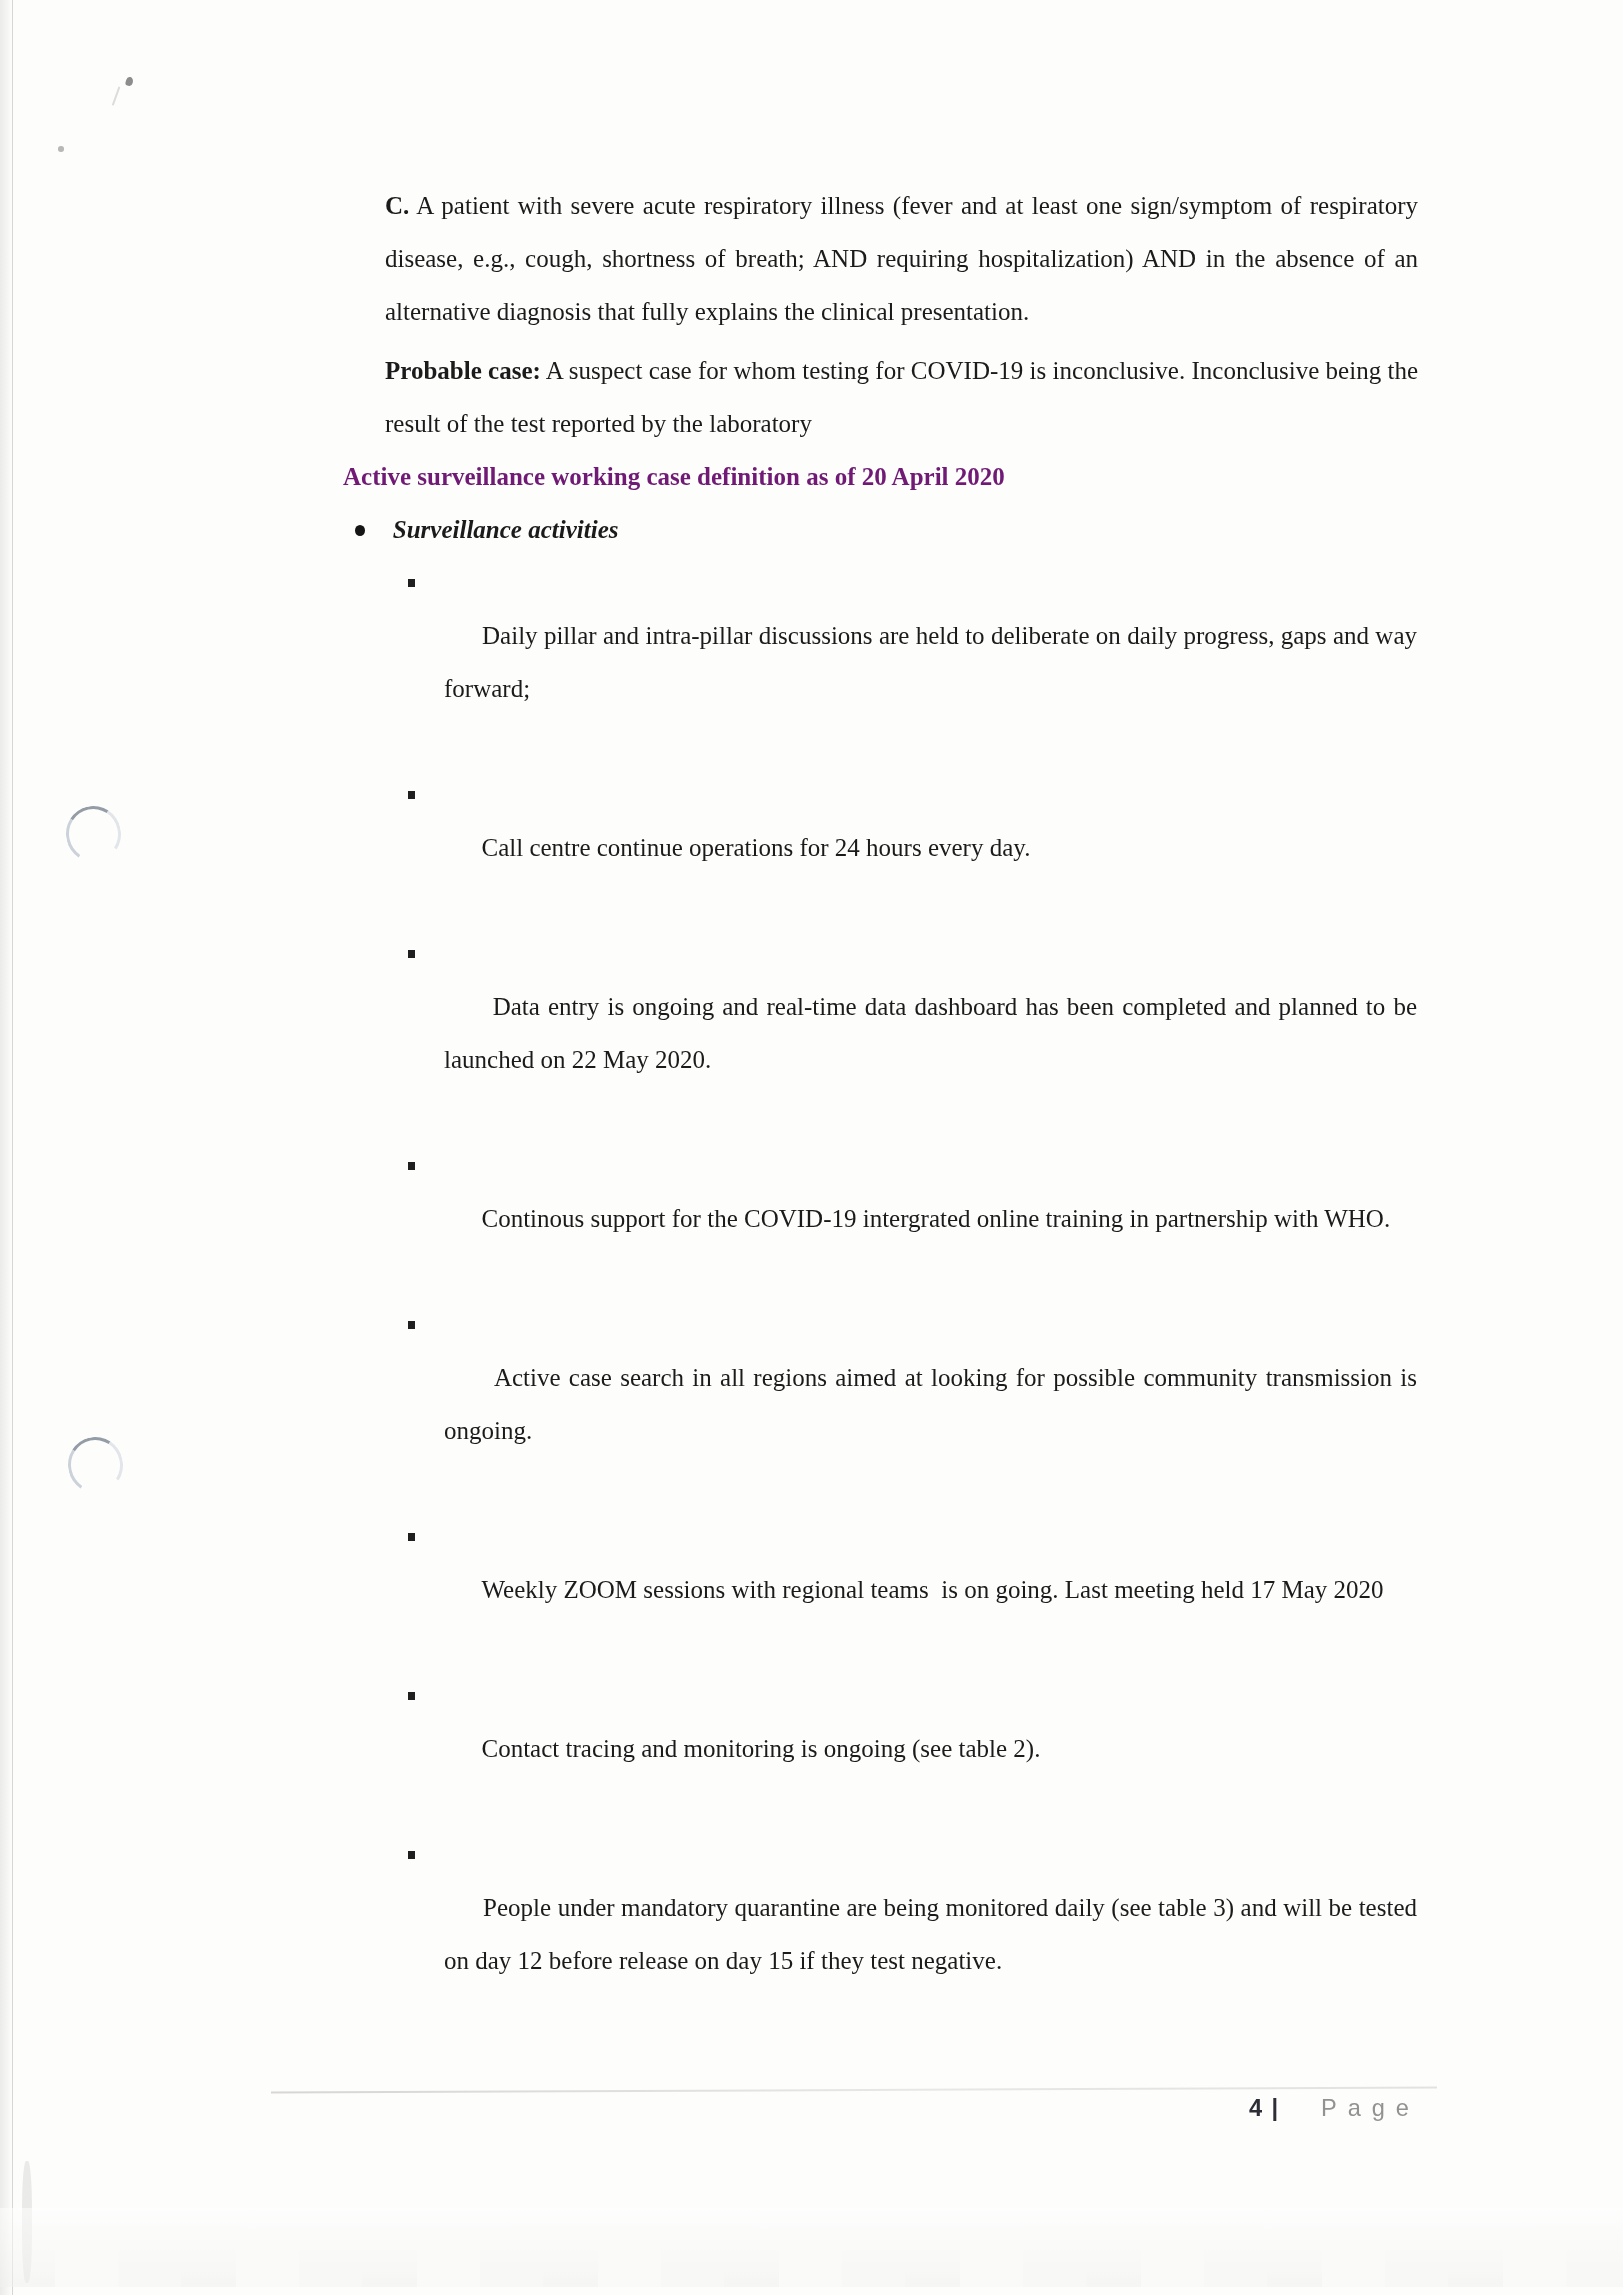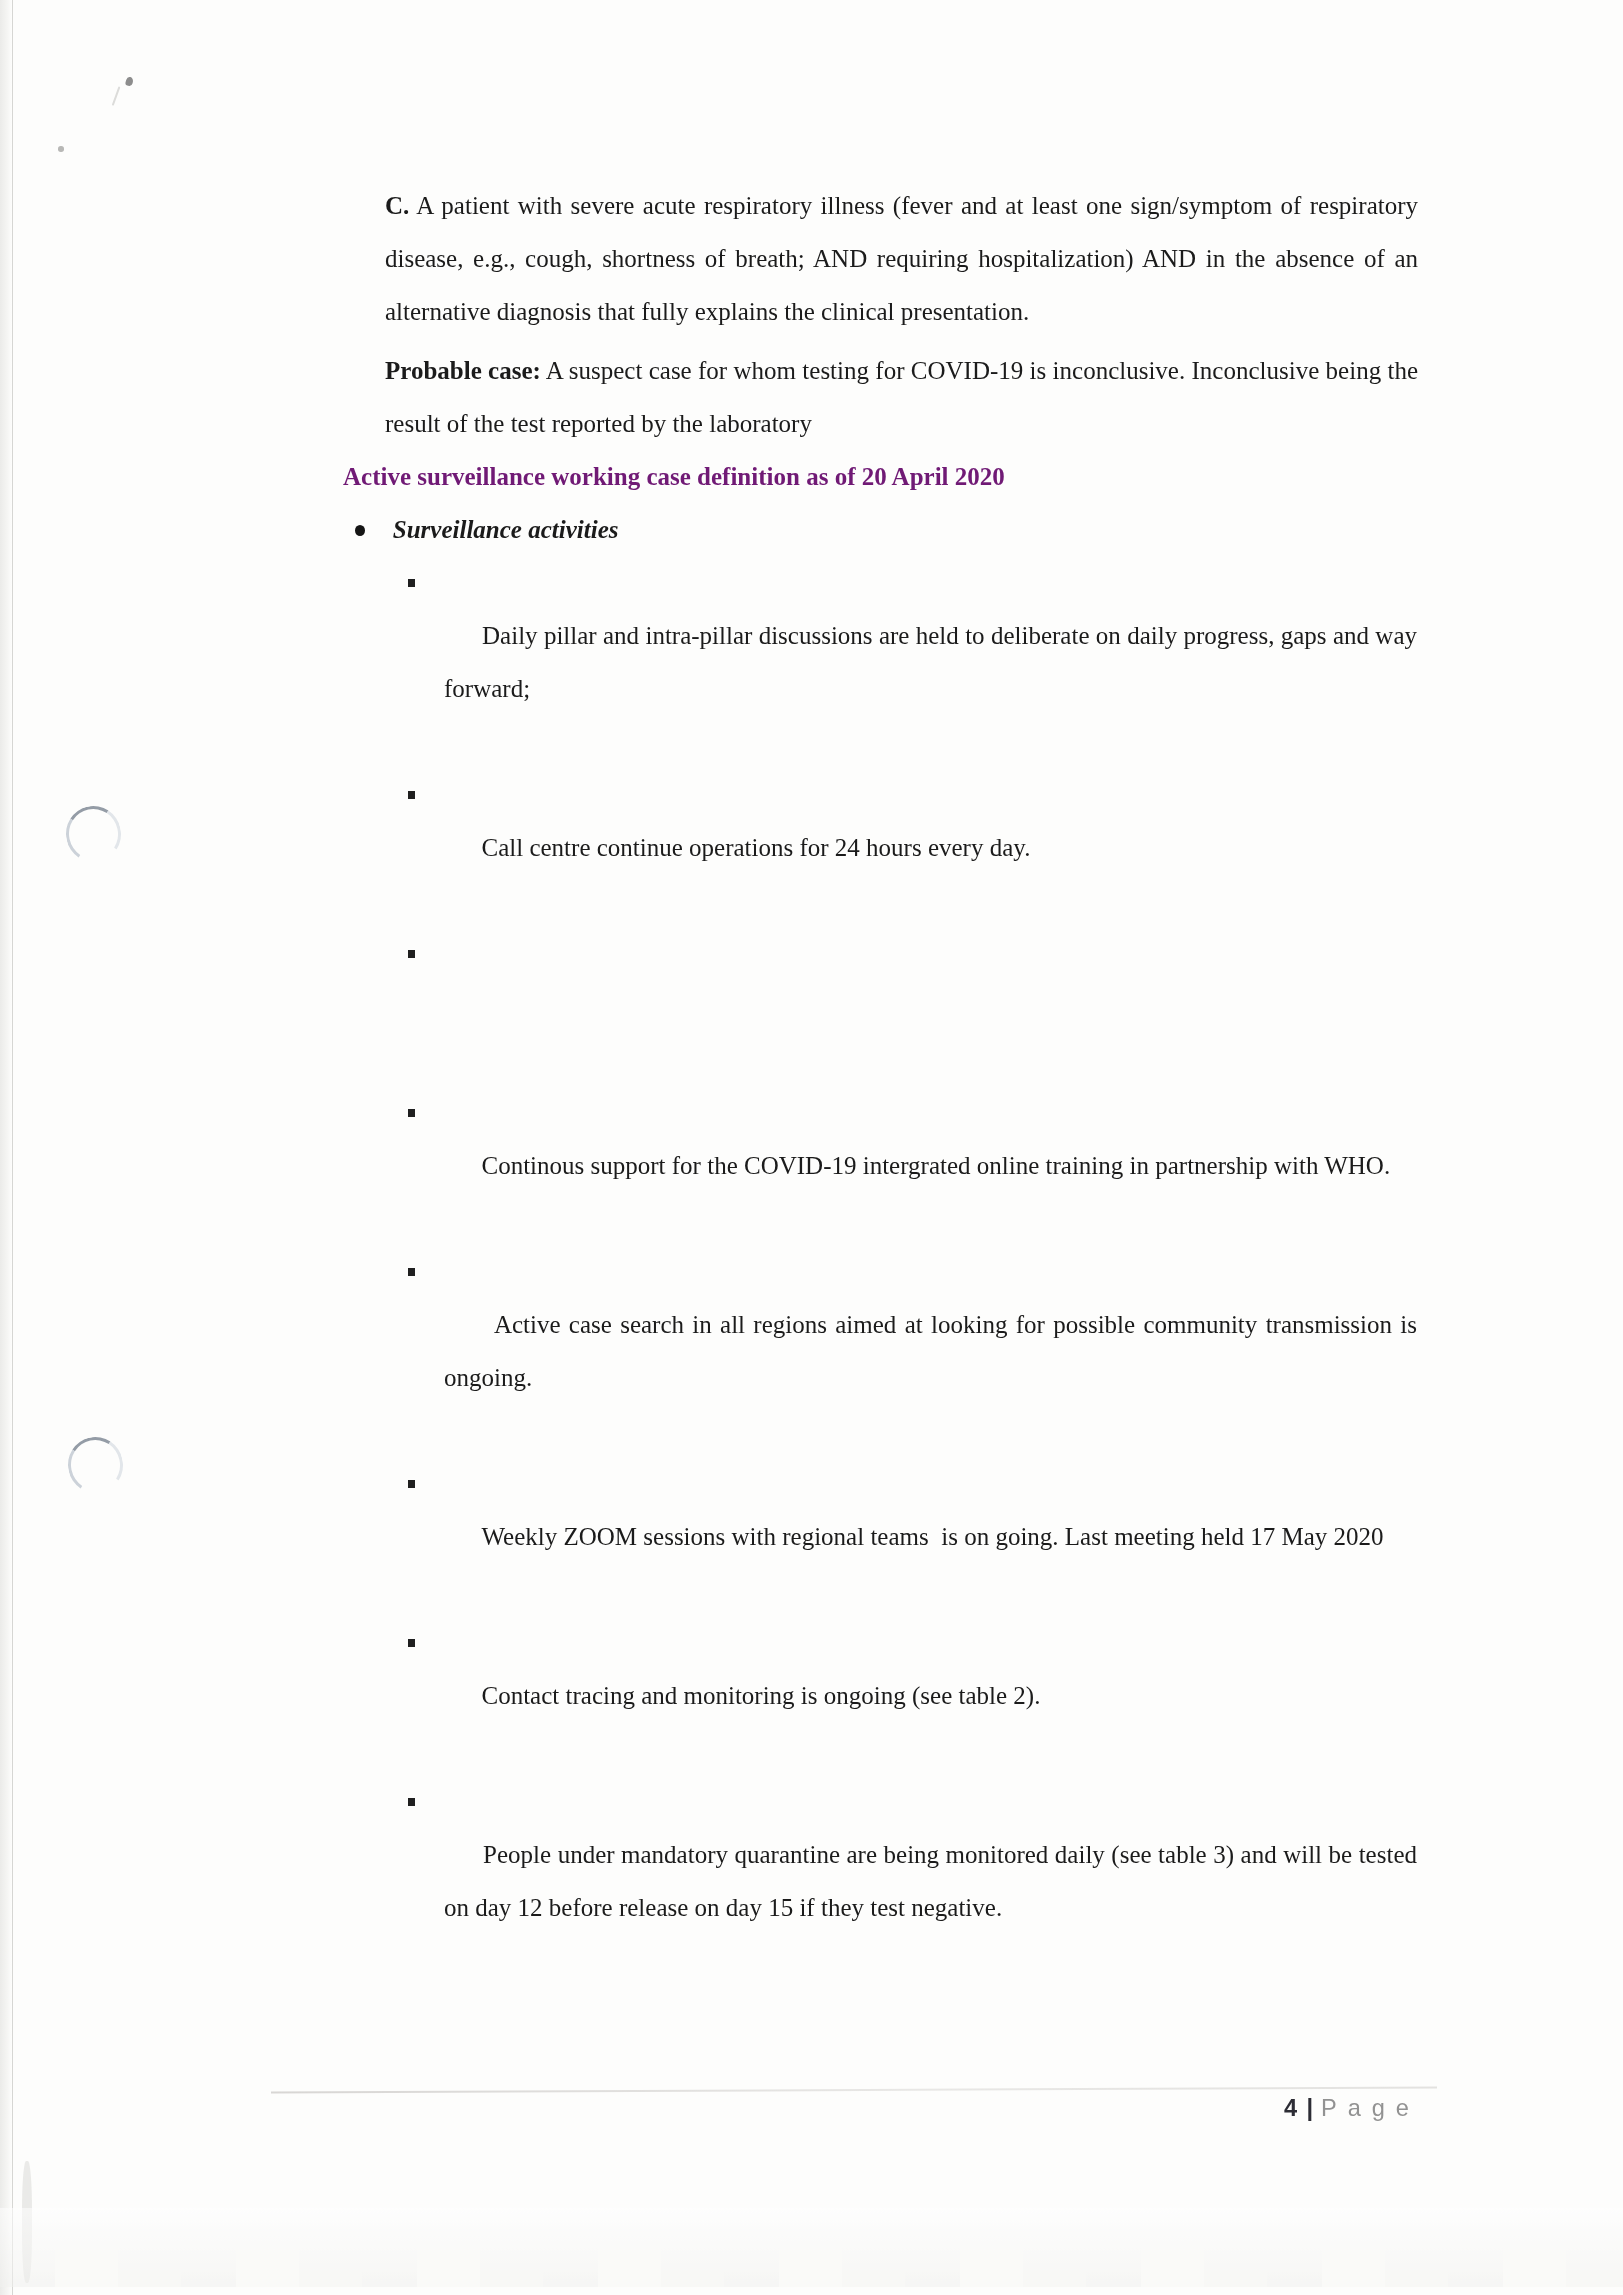--- a/index.html
+++ b/index.html
@@ -93,21 +93,21 @@
     transform:rotate(-0.25deg);
   }
   .footer{
     position:absolute;top:2094px;right:203px;
     font-family:"Liberation Sans","DejaVu Sans",sans-serif;
     font-size:23.6px;line-height:28px;
     white-space:nowrap;
   }
   .footer .pnum{font-weight:bold;color:#2d2d35;}
   .footer .pbar{font-weight:bold;color:#2d2d35;margin:0 7.9px 0 9.4px;}
-  .footer .pword{color:#929292;letter-spacing:11px;}
+  .footer .pword{color:#929292;letter-spacing:11px;margin-left:35px;}
 </style>
 </head>
 <body>
 
 <div class="page">
 
   <div class="edge-strip"></div>
   <div class="speck1"></div>
   <div class="speck1-tail"></div>
   <div class="speck2"></div>
@@ -130,21 +130,21 @@
       <span class="dot"></span><span>Surveillance activities</span>
     </div>
 
     <div class="bullet2">
       <span class="sq"></span><span>Daily pillar and intra-pillar discussions are held to deliberate on daily progress, gaps and way forward;</span>
     </div>
     <div class="bullet2">
       <span class="sq"></span><span>Call centre continue operations for 24 hours every day.</span>
     </div>
     <div class="bullet2">
-      <span class="sq"></span>
+      <span class="sq"></span><span>Data entry is ongoing and real-time data dashboard has been completed and planned to be launched on 22 May 2020.</span>
     </div>
     <div class="bullet2">
       <span class="sq"></span><span>Continous support for the COVID-19 intergrated online training in partnership with WHO.</span>
     </div>
     <div class="bullet2">
       <span class="sq"></span><span>Active case search in all regions aimed at looking for possible community transmission is ongoing.</span>
     </div>
     <div class="bullet2">
       <span class="sq"></span><span>Weekly ZOOM sessions with regional teams  is on going. Last meeting held 17 May 2020</span>
     </div>

